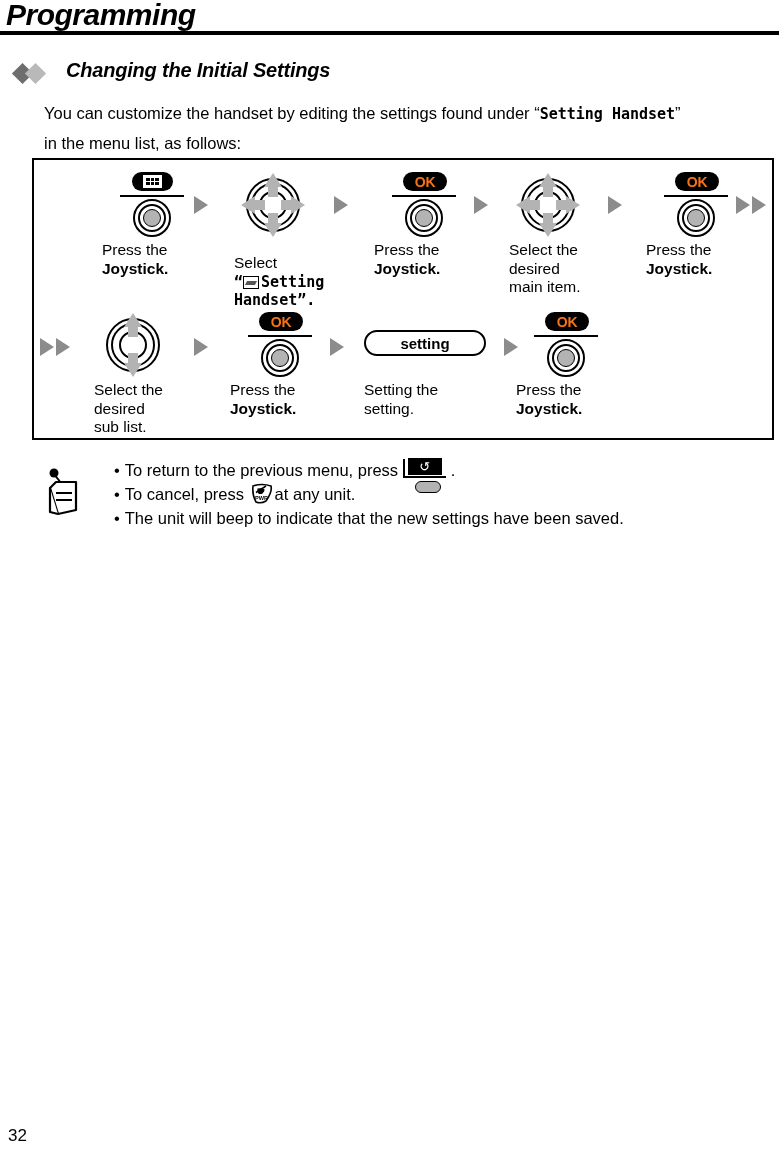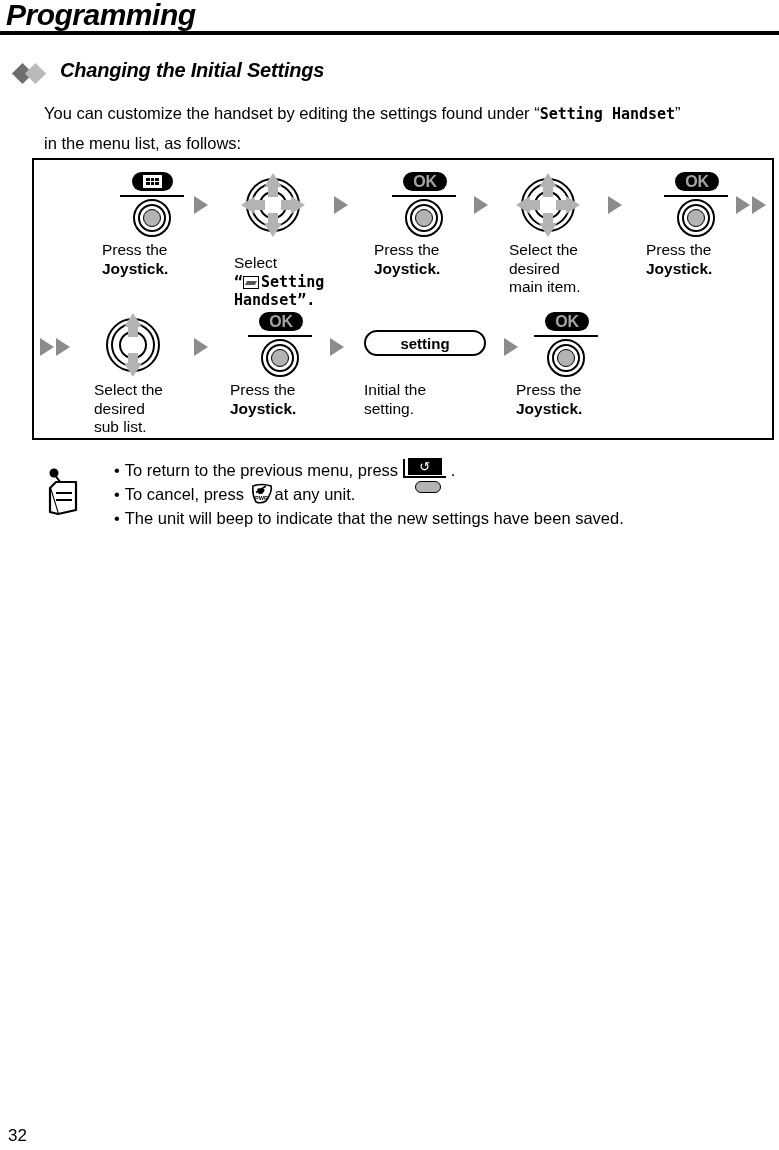--- a/index.html
+++ b/index.html
@@ -31,21 +31,21 @@
     position:absolute; left:8px; top:59px; width:760px; height:28px;
   }
   .diamond {
     position:absolute; width:15px; height:15px;
     transform:rotate(45deg);
     top:7px;
   }
   .diamond.dark { left:7px; background:#6e6e6e; }
   .diamond.light { left:20px; background:#b9b9b9; }
   .section-title {
-    position:absolute; left:52px; top:0px;
+    position:absolute; left:58px; top:0px;
     font-size:20px; font-weight:bold; font-style:italic;
     letter-spacing:-0.2px;
   }
 
   
   .intro {
     position:absolute; left:44px; top:99px; width:735px;
     font-size:16.5px; line-height:29px;
   }
   .mono {
@@ -87,21 +87,21 @@
   }
 
   
   .key-badge {
     position:absolute;
     height:19px; border-radius:10px;
     background:#000;
     display:flex; align-items:center; justify-content:center;
   }
   .key-badge .ok-text {
-    color:#a3a3a3; font-size:16px; font-weight:bold;
+    color:#f97316; font-size:14px; font-weight:bold;
     letter-spacing:-0.3px; font-family:"Liberation Sans", sans-serif;
   }
   .grid-glyph {
     width:19px; height:13px; border:2px solid #fff; box-sizing:border-box;
     background:#fff;
     display:grid; grid-template-columns:repeat(3,1fr); grid-template-rows:repeat(2,1fr);
     gap:1.3px; padding:1.3px;
   }
   .grid-glyph span { background:#000; display:block; }
   .key-rule {
@@ -378,21 +378,21 @@
 
   <div class="sep" style="left:296px; top:178px;"></div>
 
   <div class="step" style="left:330px; top:152px;">
     <div class="step-icon" style="width:130px;">
       <div class="setting-pill" style="left:0px; top:18px;">
         <span>setting</span>
       </div>
     </div>
     <div class="step-label" style="margin-top:1px;">
-      <span>Initial the</span><br>
+      <span>Setting the</span><br>
       <span>setting.</span>
     </div>
   </div>
 
   <div class="sep" style="left:470px; top:178px;"></div>
 
   <div class="step" style="left:482px; top:152px;">
     <div class="step-icon" style="width:110px;">
       <div class="key-badge" style="left:29px; top:0px; width:44px;">
         <span class="ok-text">OK</span>

